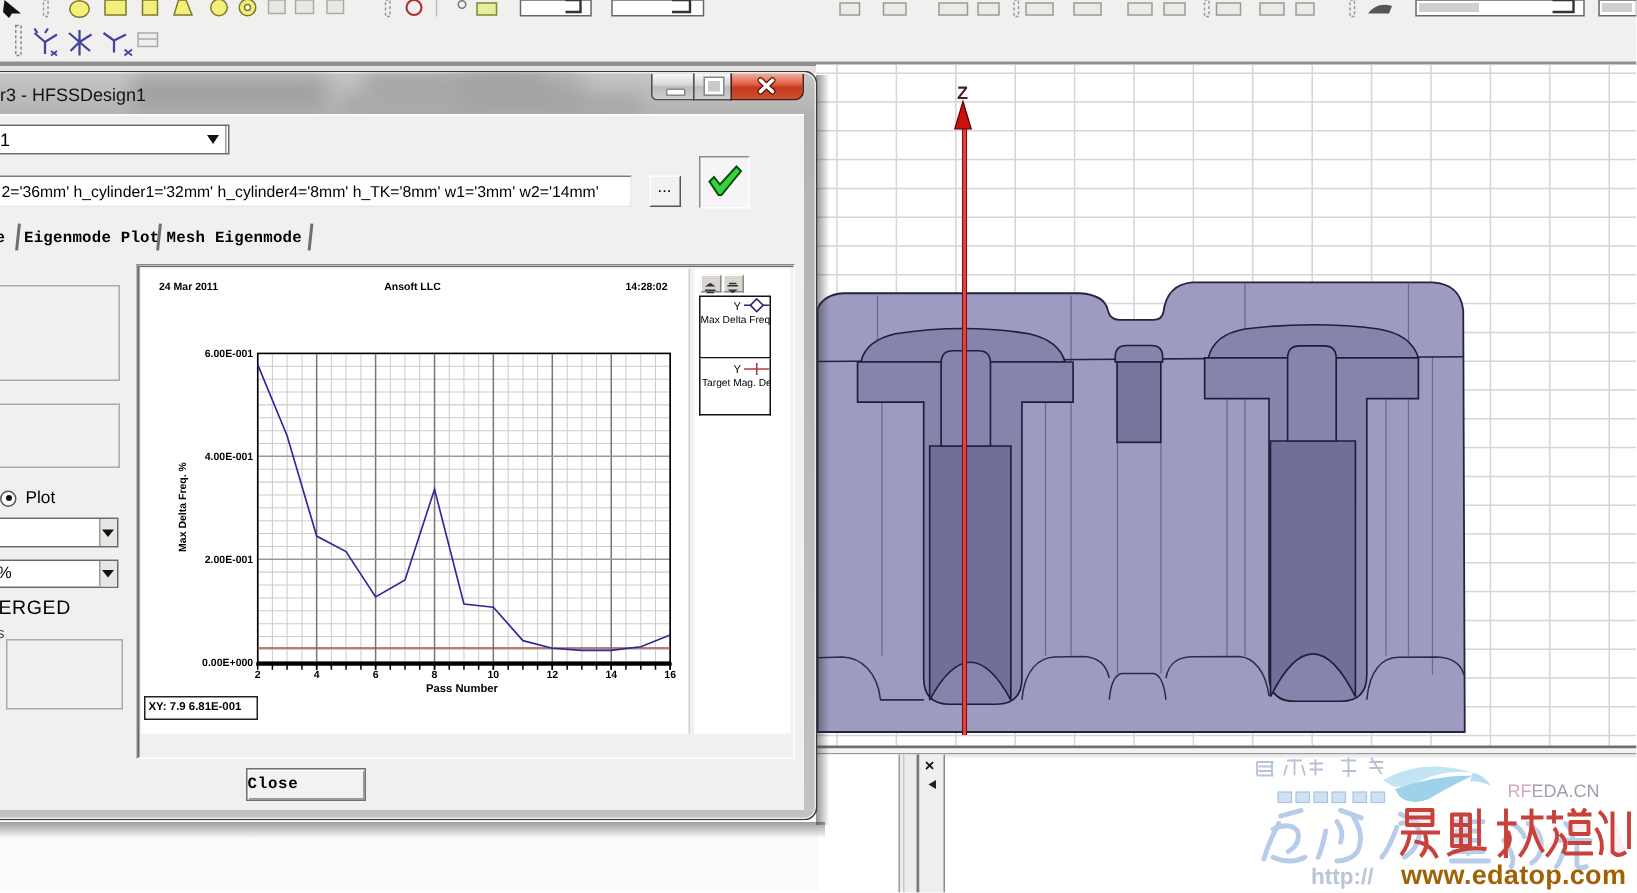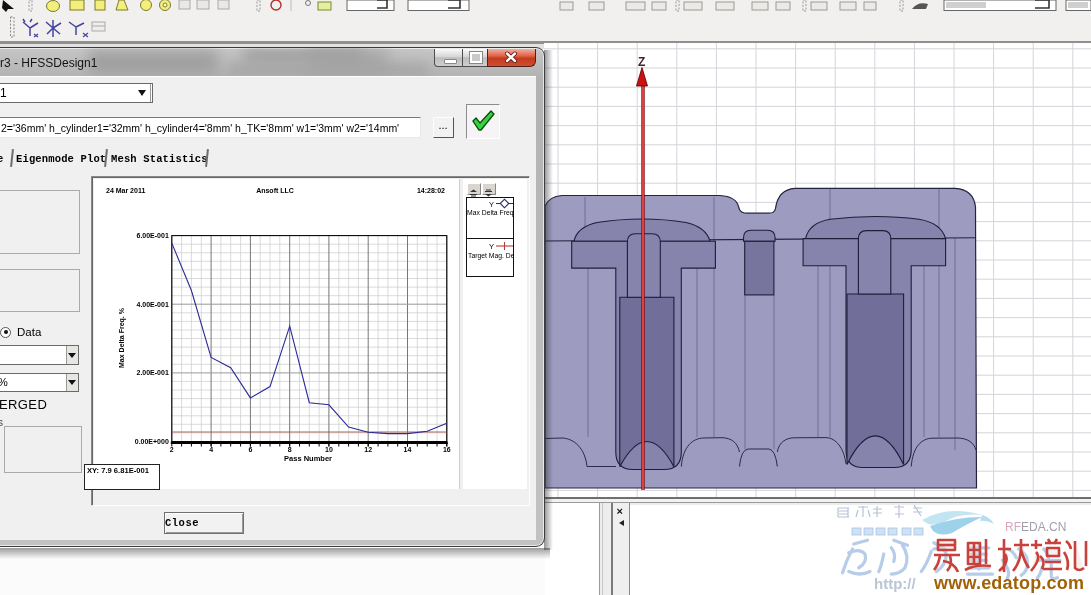--- a/index.html
+++ b/index.html
@@ -288,29 +288,29 @@
       <path d="M6,16 L9,13 L13,18 L24,6 L27,9 L14,25 L12,25 Z" fill="#35d33f" stroke="#0a4d0a" stroke-width="1.3"></path>
     </svg>
 </div>
 
 <div class="abs" style="left:0;top:148px;width:536px;height:19.5px;">
  <div class="abs" style="left:0;top:0;width:230px;height:19.5px;background:#f0f0f0;"></div>
  <div class="abs" style="left:-3px;top:5px;font-family:'Liberation Mono';font-weight:bold;font-size:10.5px;color:#000;">e</div>
  <div class="abs" style="left:10.5px;top:1px;width:1.6px;height:18px;background:#6e6e6e;transform:rotate(6deg);"></div>
  <div class="abs" style="left:16px;top:5px;font-family:'Liberation Mono';font-weight:bold;font-size:10.5px;color:#000;letter-spacing:0.15px;">Eigenmode Plot</div>
  <div class="abs" style="left:105px;top:1px;width:1.6px;height:18px;background:#6e6e6e;transform:rotate(6deg);"></div>
- <div class="abs" style="left:111px;top:5px;font-family:'Liberation Mono';font-weight:bold;font-size:10.5px;color:#000;letter-spacing:0.15px;">Mesh Statistics</div>
+ <div class="abs" style="left:111px;top:5px;font-family:'Liberation Mono';font-weight:bold;font-size:10.5px;color:#000;letter-spacing:0.15px;">Mesh Eigenmode</div>
  <div class="abs" style="left:206px;top:1px;width:1.6px;height:18px;background:#6e6e6e;transform:rotate(6deg);"></div>
 </div>
 
 <div class="abs" style="left:-6px;top:190px;width:86px;height:64px;border:1px solid #aaa;box-sizing:border-box;"></div>
 <div class="abs" style="left:-6px;top:269px;width:86px;height:43px;border:1px solid #aaa;box-sizing:border-box;"></div>
 <div class="abs" style="left:0px;top:326.5px;width:11px;height:11px;border:1px solid #555;border-radius:50%;background:#fff;box-sizing:border-box;"></div>
 <div class="abs" style="left:3.5px;top:330px;width:4px;height:4px;border-radius:50%;background:#111;"></div>
-<div class="abs" style="left:17px;top:326px;font-size:11.5px;color:#000;">Data</div>
+<div class="abs" style="left:17px;top:326px;font-size:11.5px;color:#000;">Plot</div>
 <div class="abs" style="left:-6px;top:345px;width:85px;height:19.5px;background:#fff;border:1px solid #6a6a6a;box-sizing:border-box;"></div>
 <div class="abs" style="left:65.5px;top:346px;width:12.5px;height:17.5px;background:#e8e6e2;border-left:1px solid #9a9a9a;box-sizing:border-box;"></div>
 <div class="abs" style="left:68px;top:352.5px;width:0;height:0;border-left:4px solid transparent;border-right:4px solid transparent;border-top:5.5px solid #111;"></div>
 <div class="abs" style="left:-6px;top:372.5px;width:85px;height:19.5px;background:#fff;border:1px solid #6a6a6a;box-sizing:border-box;"></div>
 <div class="abs" style="left:-2px;top:376px;font-size:11px;color:#000;">%</div>
 <div class="abs" style="left:65.5px;top:373.5px;width:12.5px;height:17.5px;background:#e8e6e2;border-left:1px solid #9a9a9a;box-sizing:border-box;"></div>
 <div class="abs" style="left:68px;top:380px;width:0;height:0;border-left:4px solid transparent;border-right:4px solid transparent;border-top:5.5px solid #111;"></div>
 <div class="abs" style="left:-1px;top:396.5px;font-size:13px;color:#000;letter-spacing:0.4px;">ERGED</div>
 <div class="abs" style="left:-2px;top:417px;font-size:10px;color:#444;">s</div>
 <div class="abs" style="left:3.5px;top:426px;width:78.5px;height:47px;border:1px solid #aaa;box-sizing:border-box;"></div>
@@ -445,14 +445,14 @@
     <text x="352.8" y="273" font-size="7" font-weight="bold" text-anchor="middle" fill="#000" font-family="Liberation Sans">16</text>
     <text x="74.8" y="58.9" font-size="7" font-weight="bold" text-anchor="end" fill="#000" font-family="Liberation Sans">6.00E-001</text>
     <text x="74.8" y="127.5" font-size="7" font-weight="bold" text-anchor="end" fill="#000" font-family="Liberation Sans">4.00E-001</text>
     <text x="74.8" y="196.2" font-size="7" font-weight="bold" text-anchor="end" fill="#000" font-family="Liberation Sans">2.00E-001</text>
     <text x="74.8" y="264.8" font-size="7" font-weight="bold" text-anchor="end" fill="#000" font-family="Liberation Sans">0.00E+000</text>
  <line x1="77.8" y1="253" x2="352.8" y2="253" stroke="#a85048" stroke-width="0.9"></line>
  <polyline points="77.8,64.1 97.4,111.5 117.1,178.4 136.7,188.7 156.4,218.9 176.0,207.6 195.7,147.2 215.3,223.7 234.9,225.8 254.6,248.1 274.2,253.2 293.9,254.6 313.5,254.6 333.2,252.2 352.8,244.3" fill="none" stroke="#2a2a9a" stroke-width="1.1"></polyline>
  <text x="30" y="159" font-size="7" font-weight="bold" fill="#000" font-family="Liberation Sans" transform="rotate(-90 30 159)" text-anchor="middle">Max Delta Freq. %</text>
  <text x="214" y="282" font-size="7.5" font-weight="bold" fill="#000" text-anchor="middle" font-family="Liberation Sans">Pass Number</text>
 </svg>
-<div class="abs" style="left:84px;top:463.5px;width:76px;height:26px;background:#fff;border:1px solid #222;box-sizing:border-box;font-size:7.6px;font-weight:bold;color:#000;line-height:11px;padding-left:2px;">XY: 7.9 6.81E-001</div>
+<div class="abs" style="left:96px;top:463.5px;width:76px;height:16px;background:#fff;border:1px solid #222;box-sizing:border-box;font-size:7.6px;font-weight:bold;color:#000;line-height:11px;padding-left:2px;">XY: 7.9 6.81E-001</div>
 <div class="abs" style="left:164px;top:511.8px;width:79.5px;height:22px;background:#f2f2f2;border:1px solid #707070;box-shadow:inset 1px 1px 0 #fff, inset -1px -1px 0 #9a9a9a;box-sizing:border-box;font-family:'Liberation Mono';font-weight:bold;font-size:10.5px;color:#000;line-height:20px;letter-spacing:0.5px;">Close</div>
 
 </body></html>

